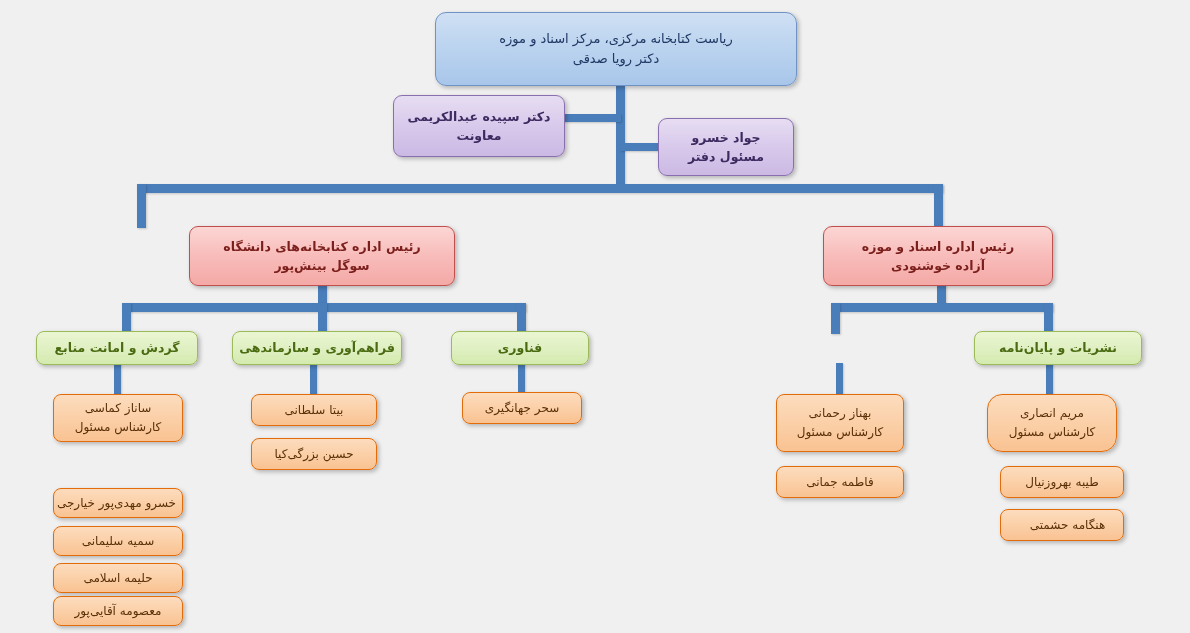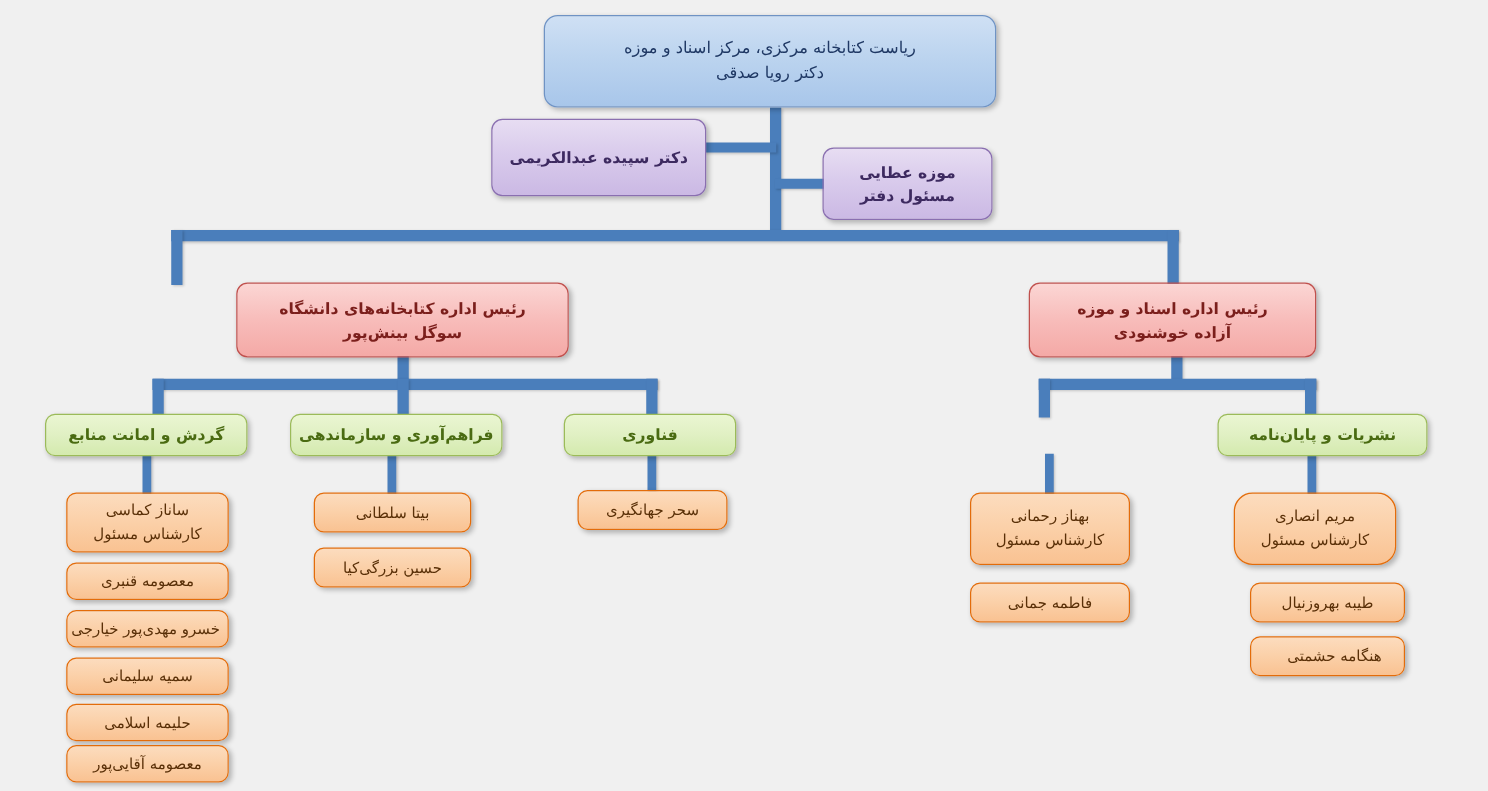--- a/index.html
+++ b/index.html
@@ -124,24 +124,25 @@
   <div class="conn" style="left:836px; top:363px; width:7px; height:33px;"></div>
   <div class="conn" style="left:1046px; top:363px; width:7px; height:33px;"></div>
 
   <div class="node lvl-root" style="left:435px; top:12px; width:362px; height:74px;">
     <span class="ln">ریاست کتابخانه مرکزی، مرکز اسناد و موزه</span>
     <span class="ln">دکتر رویا صدقی</span>
   </div>
 
   <div class="node lvl-purple" style="left:393px; top:95px; width:172px; height:62px;">
     <span class="ln">دکتر سپیده عبدالکریمی</span>
+    <span class="ln">معاونت</span>
   </div>
 
   <div class="node lvl-purple" style="left:658px; top:118px; width:136px; height:58px;">
-    <span class="ln">موزه عطایی</span>
+    <span class="ln">جواد خسرو</span>
     <span class="ln">مسئول دفتر</span>
   </div>
 
   <div class="node lvl-pink" style="left:189px; top:226px; width:266px; height:60px;">
     <span class="ln">رئیس اداره کتابخانه‌های دانشگاه</span>
     <span class="ln">سوگل بینش‌پور</span>
   </div>
 
   <div class="node lvl-pink" style="left:823px; top:226px; width:230px; height:60px;">
     <span class="ln">رئیس اداره اسناد و موزه</span>
@@ -162,23 +163,20 @@
 
 
   <div class="node lvl-green" style="left:974px; top:331px; width:168px; height:34px;">
     <span class="ln">نشریات و پایان‌نامه</span>
   </div>
 
   <div class="node lvl-orange" style="left:53px; top:394px; width:130px; height:48px;">
     <span class="ln">ساناز کماسی</span>
     <span class="ln">کارشناس مسئول</span>
   </div>
-  <div class="node lvl-orange" style="left:53px; top:450px; width:130px; height:30px;">
-    <span class="ln">معصومه قنبری</span>
-  </div>
   <div class="node lvl-orange" style="left:53px; top:488px; width:130px; height:30px;">
     <span class="ln">خسرو مهدی‌پور خیارجی</span>
   </div>
   <div class="node lvl-orange" style="left:53px; top:526px; width:130px; height:30px;">
     <span class="ln">سمیه سلیمانی</span>
   </div>
   <div class="node lvl-orange" style="left:53px; top:563px; width:130px; height:30px;">
     <span class="ln">حلیمه اسلامی</span>
   </div>
   <div class="node lvl-orange" style="left:53px; top:596px; width:130px; height:30px;">

